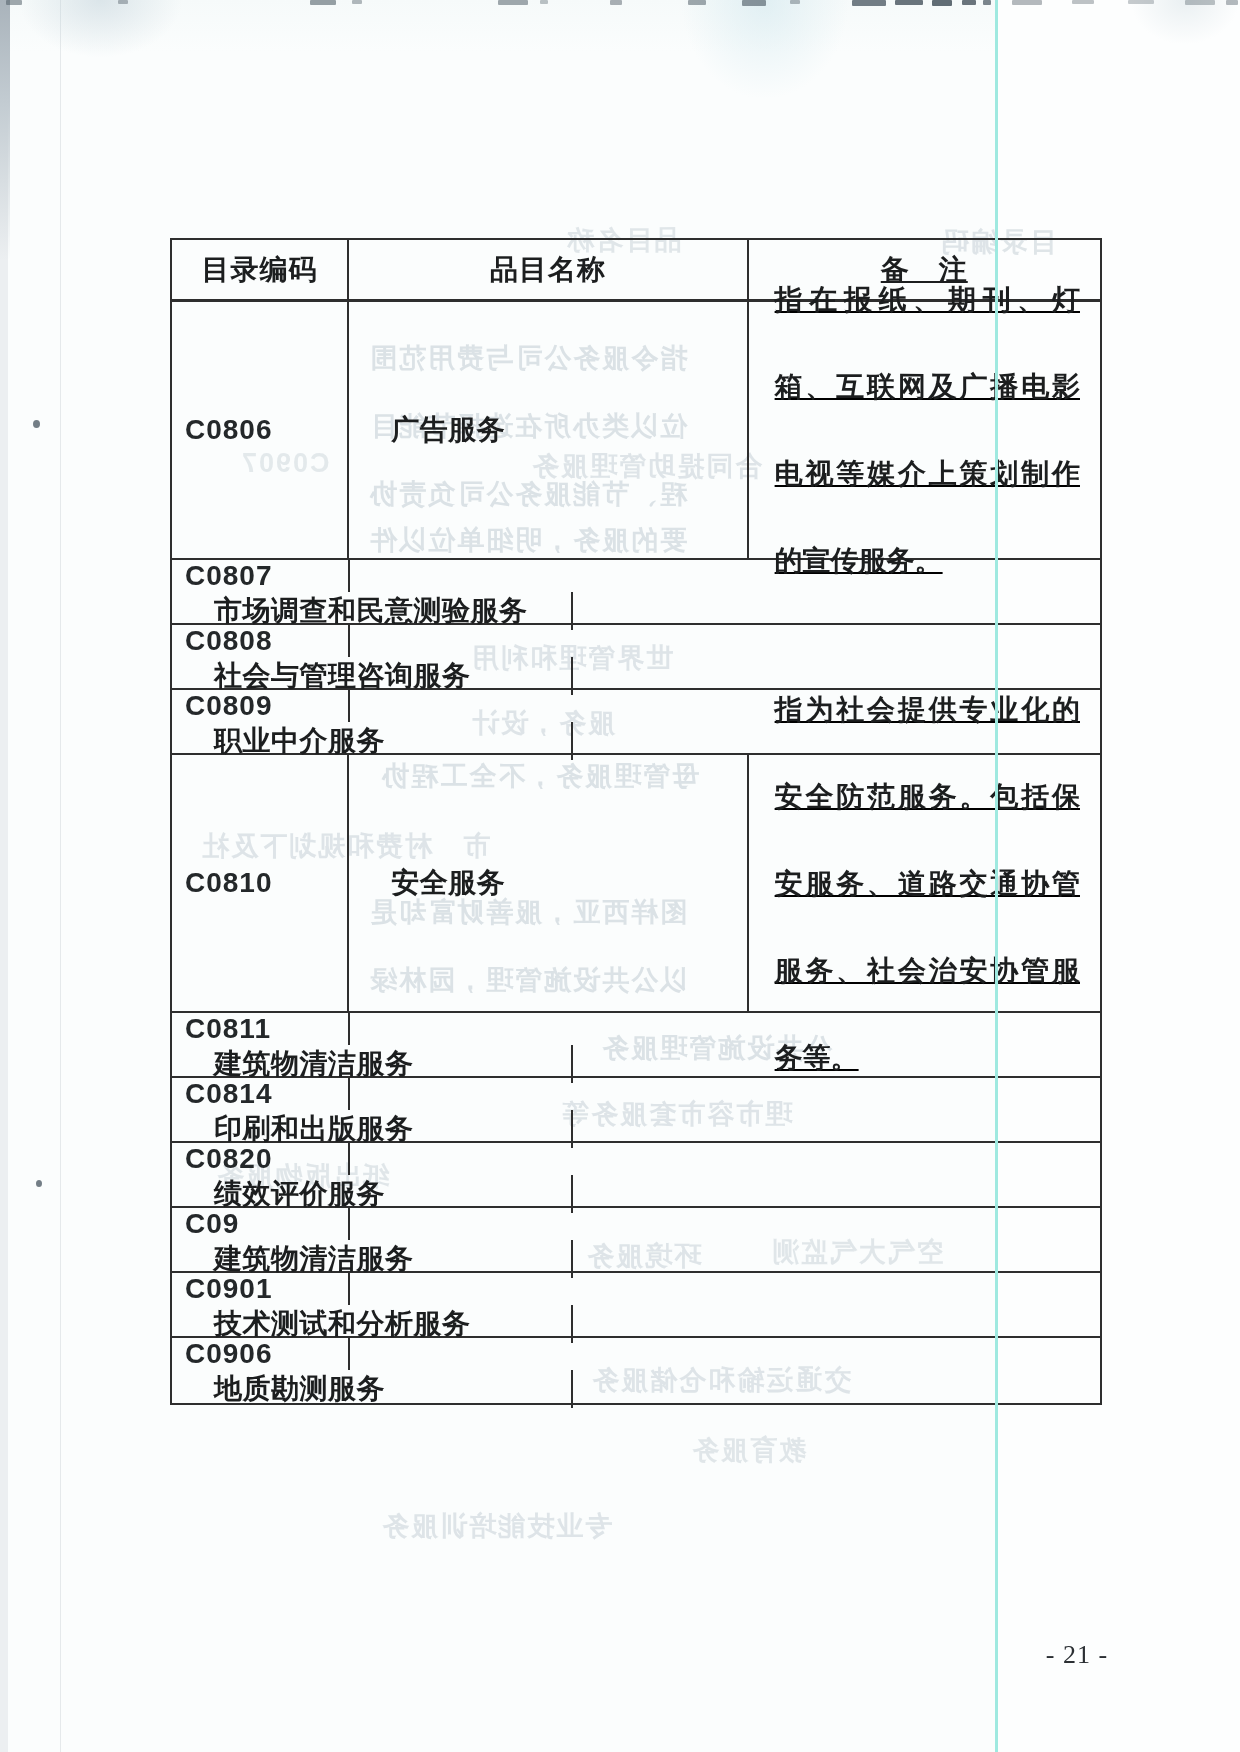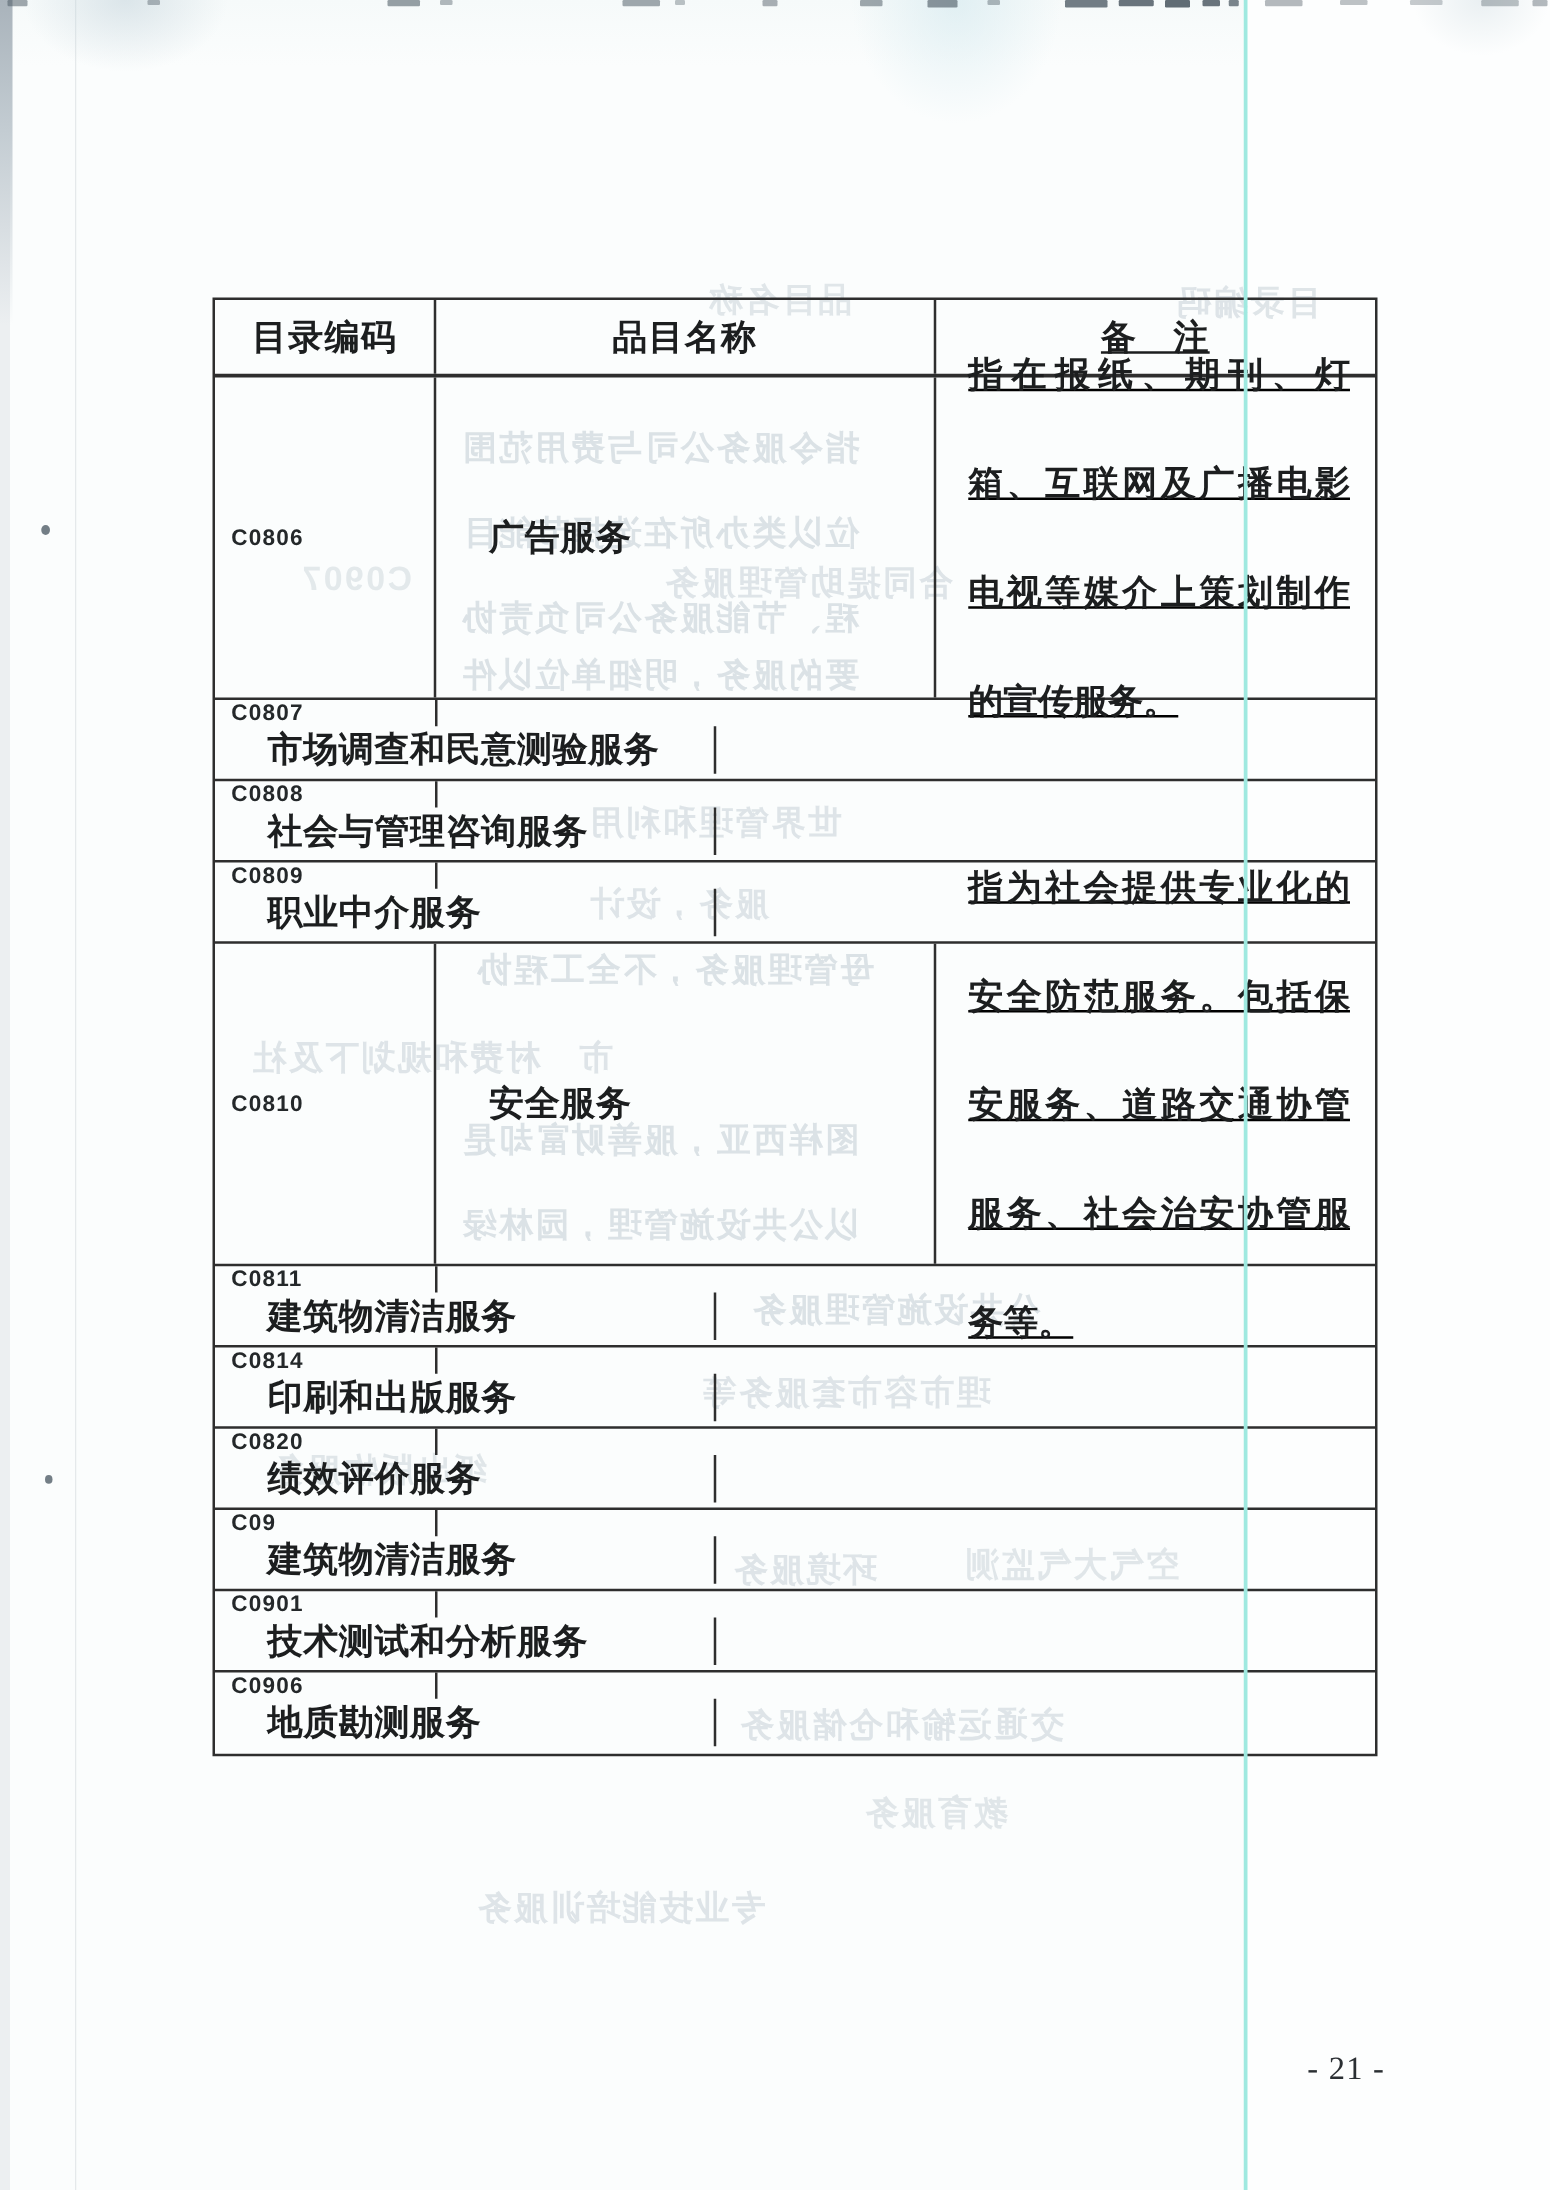--- a/index.html
+++ b/index.html
@@ -31,21 +31,21 @@
   .tr:last-child{border-bottom:none;}
   .tr.thead{height:62px;border-bottom:3px solid var(--line,#2e2e2e);}
   .tr.short{height:65px;flex-direction:column;}
   .tr.tall{height:258px;}
   .td{box-sizing:border-box;border-right:2px solid var(--line,#2e2e2e);display:flex;align-items:center;}
   .td:last-child{border-right:none;}
   .col-code{width:178px;padding-left:13px;}
   .col-name{width:401px;padding-left:42px;}
   .col-remark{width:353px;text-decoration:underline;}
   .th{justify-content:center;padding-left:0;font-weight:bold;font-size:28px;color:var(--ink,#1c1e1f);letter-spacing:1px;}
-  .code-text{font-size:18px;font-weight:600;color:#24282a;letter-spacing:1px;}
+  .code-text{font-size:28px;font-weight:600;color:#24282a;letter-spacing:1px;}
   .name-text{font-size:28px;font-weight:600;color:var(--ink,#1c1e1f);letter-spacing:.5px;}
   .remark-p{margin:0;padding:0 20px 0 26px;font-size:28px;line-height:87px;
     text-align:justify;font-weight:600;color:var(--ink,#1c1e1f);}
   .pageno{position:absolute;left:1022px;top:1640px;width:110px;text-align:center;
     font-family:"Liberation Serif","DejaVu Serif",serif;font-size:26px;color:#2b2f33;letter-spacing:1px;z-index:2;}
 </style>
 </head>
 <body>
 
 <div class="page" style="--ink: #1c1e1f; --line: #2e2e2e; --ghost: #c7d1d7; --cyan: #9fe9e0; --noise: #46535d;">

